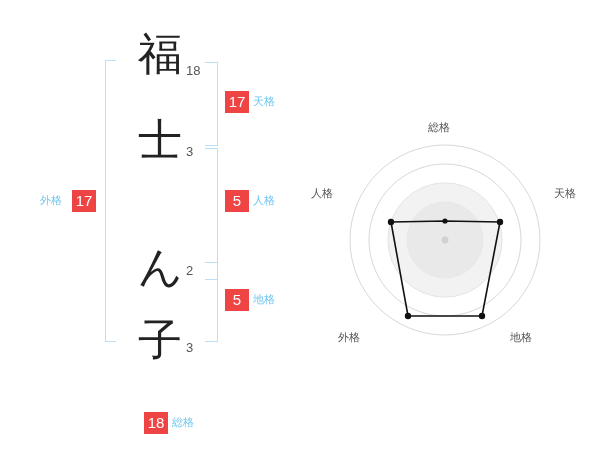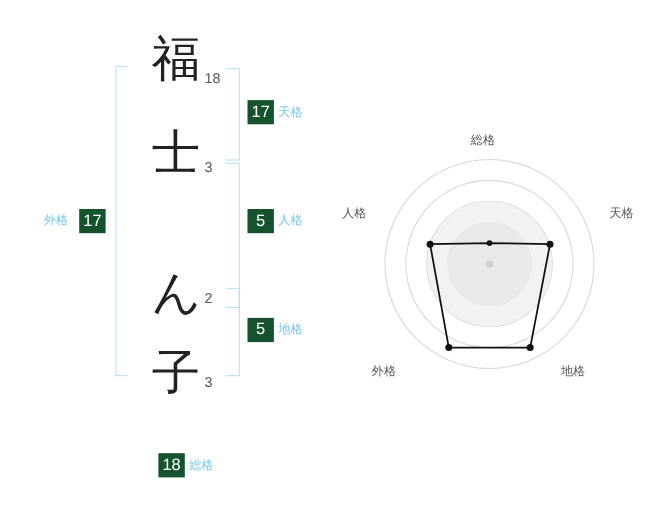--- a/index.html
+++ b/index.html
@@ -37,21 +37,21 @@
     font-weight: 400;
   }
   .kanji-stroke {
     position: absolute;
     font-family: "Liberation Sans", sans-serif;
     font-size: 13px;
     color: #555555;
   }
   .badge {
     position: absolute;
-    background: #14532d;
+    background: #ef4444;
     color: #ffffff;
     font-size: 15px;
     font-family: "Liberation Sans", sans-serif;
     width: 24px;
     height: 22px;
     line-height: 22px;
     text-align: center;
   }
   .badge-label {
     position: absolute;

